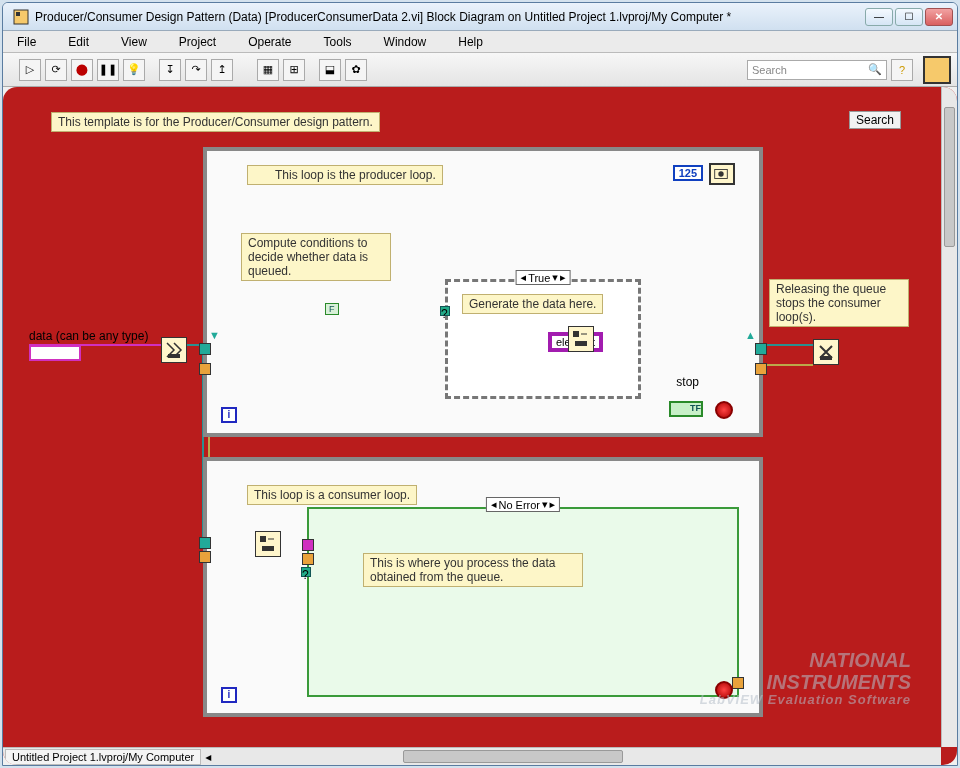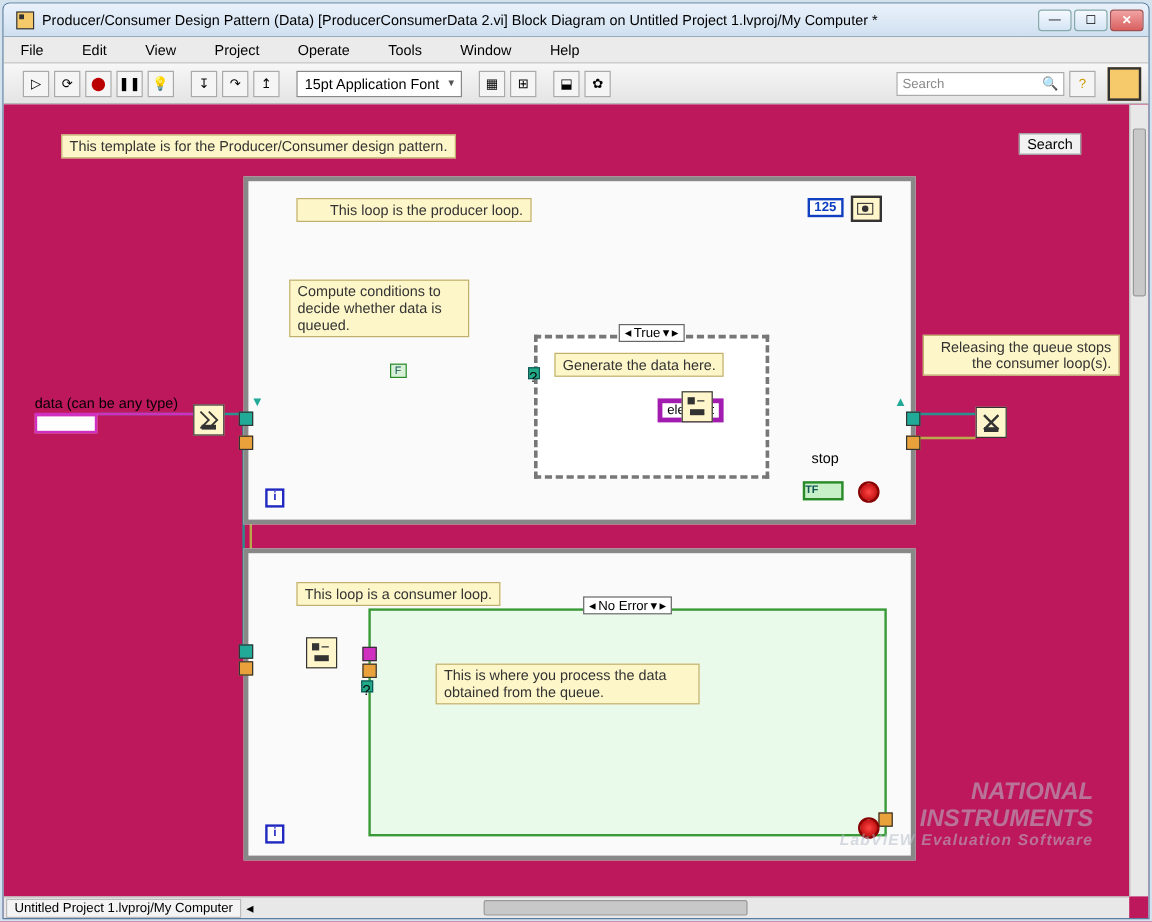--- a/index.html
+++ b/index.html
@@ -17,21 +17,21 @@
   .menubar span { padding:2px 8px; }
 
   .toolbar { height:34px; background:linear-gradient(#f7f7f7,#e4e4e4); border-bottom:1px solid #aaa; display:flex; align-items:center; padding:0 6px; gap:4px; }
   .tbtn { width:22px; height:22px; border:1px solid #aaa; background:#f5f5f5; display:flex; align-items:center; justify-content:center; font-size:11px; }
   .tsep { width:6px; }
   .font-sel { height:22px; border:1px solid #888; background:#fff; padding:0 18px 0 6px; font-size:12px; display:flex; align-items:center; position:relative;}
   .font-sel:after { content:"▼"; position:absolute; right:4px; font-size:8px; color:#555;}
   .search-box { margin-left:auto; width:140px; height:20px; border:1px solid #aaa; background:#fff; display:flex; align-items:center; padding:0 4px; font-size:11px; color:#888;}
   .vi-icon { width:28px; height:28px; border:2px solid #333; background:#f6c96b; margin-left:6px; }
 
-  .canvas-wrap { position:relative; flex:1; background:#be185d; overflow:hidden; }
+  .canvas-wrap { position:relative; flex:1; background:#b91c1c; overflow:hidden;border-radius:14px; }
   .vscroll { position:absolute; right:0; top:0; bottom:18px; width:16px; background:#e8e8e8; border-left:1px solid #bbb;}
   .vthumb { position:absolute; left:2px; right:2px; top:20px; height:140px; background:#c8c8c8; border:1px solid #999; border-radius:2px;}
   .hscroll { position:absolute; left:0; right:16px; bottom:0; height:18px; background:#e8e8e8; border-top:1px solid #bbb; display:flex; align-items:center;}
   .crumb { background:#f4f4f4; border:1px solid #bbb; padding:1px 6px; font-size:11px; margin-left:2px;}
   .hthumb { position:absolute; left:400px; width:220px; top:2px; bottom:2px; background:#c8c8c8; border:1px solid #999; border-radius:2px;}
 
   .canvas { position:absolute; left:0; top:0; right:16px; bottom:18px; }
 
   .comment { position:absolute; background:#fdf6c8; border:1px solid #c0b070; padding:2px 6px; font-size:12px; color:#333; }
   .label-blk { position:absolute; font-size:12px; color:#000; }
@@ -39,21 +39,21 @@
 
   .while-loop { position:absolute; border:4px solid #888; background:#fafafa; }
   .case-struct { position:absolute; border:3px dashed #777; background:#fff; }
   .case-green { position:absolute; border:2px solid #3a9a3a; background:#eafaea; }
   .case-sel { position:absolute; top:-12px; left:50%; transform:translateX(-50%); border:1px solid #666; background:#fff; font-size:11px; padding:0 4px; display:flex; align-items:center; gap:2px;}
 
   .node { position:absolute; border:1px solid #333; background:#fff6cc; width:26px; height:26px; font-size:9px; display:flex; align-items:center; justify-content:center; }
   .const-box { position:absolute; border:2px solid #1040c0; background:#fff; font-size:11px; padding:0 4px; color:#1040c0; font-weight:bold;}
   .elem-box { position:absolute; border:4px solid #a21caf; background:#fff; font-size:11px; padding:0 4px;margin-left:40px; }
   .pink-box { position:absolute; border:2px solid #d030c0; background:#fff; height:16px;}
-  .tf-box { position:absolute; width:34px; height:16px; border:2px solid #2a8a2a; background:#c8f0c8; font-size:9px; text-align:left; font-weight:bold; color:#155; }
+  .tf-box { position:absolute; width:34px; height:16px; border:2px solid #2a8a2a; background:#c8f0c8; font-size:9px; text-align:right; font-weight:bold; color:#155; }
   .stop-btn { position:absolute; width:18px; height:18px; border-radius:50%; border:2px solid #800; background:radial-gradient(#f44,#a00); }
   .i-box { position:absolute; width:16px; height:16px; border:2px solid #2028c0; background:#fff; color:#2028c0; font-size:10px; font-weight:bold; text-align:center; }
   .wait-node { position:absolute; border:2px solid #333; background:#fff6cc; width:26px; height:22px; }
   .f-const { position:absolute; border:1px solid #2a8a2a; background:#d8f0d8; font-size:9px; padding:0 3px; color:#155;}
 
   .tunnel { position:absolute; width:12px; height:12px; border:1px solid #333; background:#2a9; }
   .tunnel.or { background:#e9a23b; }
   .tunnel.pk { background:#d030c0; }
   .arrow-tun { position:absolute; width:12px; height:12px; color:#2a9; font-size:11px; font-weight:bold;}
 
@@ -98,21 +98,20 @@
     <div class="tbtn">▷</div>
     <div class="tbtn">⟳</div>
     <div class="tbtn" style="color:#b00">⬤</div>
     <div class="tbtn">❚❚</div>
     <div class="tbtn">💡</div>
     <div class="tsep"></div>
     <div class="tbtn">↧</div>
     <div class="tbtn">↷</div>
     <div class="tbtn">↥</div>
     <div class="tsep"></div>
-    <div class="font-sel">15pt Application Font</div>
     <div class="tsep"></div>
     <div class="tbtn">▦</div>
     <div class="tbtn">⊞</div>
     <div class="tsep"></div>
     <div class="tbtn">⬓</div>
     <div class="tbtn">✿</div>
     <div class="search-box">
       <span style="flex:1">Search</span>
       <span>🔍</span>
     </div>
@@ -201,21 +200,21 @@
         <div class="tunnel or" style="right:-8px; top:212px;"></div>
         <div class="arrow-tun" style="left:2px; top:178px;">▼</div>
         <div class="arrow-tun" style="right:2px; top:178px;">▲</div>
 
         <div class="label-blk" style="right:60px; bottom:44px;">stop</div>
         <div class="tf-box" style="right:56px; bottom:16px;">TF</div>
         <div class="stop-btn" style="right:26px; bottom:14px;"></div>
         <div class="i-box" style="left:14px; bottom:10px;">i</div>
       </div>
 
-      <div class="comment" style="left:766px; top:192px; width:164px;text-align:right;">Releasing the queue stops the consumer loop(s).</div>
+      <div class="comment" style="left:766px; top:192px; width:140px;">Releasing the queue stops the consumer loop(s).</div>
       <div class="node" style="left:810px; top:252px;">
         <svg viewBox="0 0 20 20" width="20" height="20">
             <path d="M4 4 L16 16 M16 4 L4 16" stroke="#333" stroke-width="2"></path>
             <rect x="4" y="14" width="12" height="4" fill="#333"></rect>
           </svg>
       </div>
 
       <div class="while-loop" style="left:200px; top:370px; width:560px; height:260px;">
         <div class="comment" style="left:40px; top:24px;">This loop is a consumer loop.</div>
 

